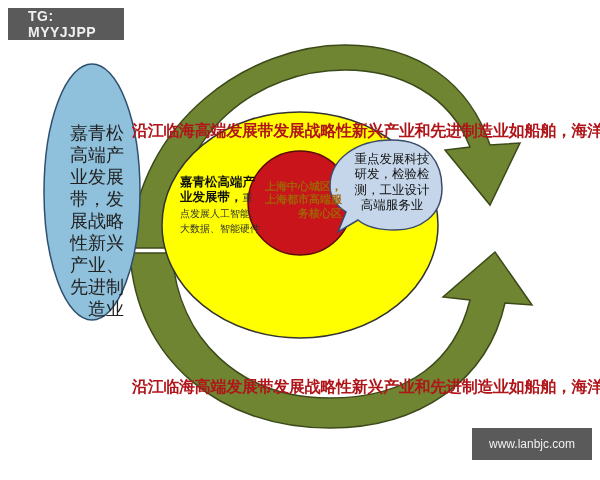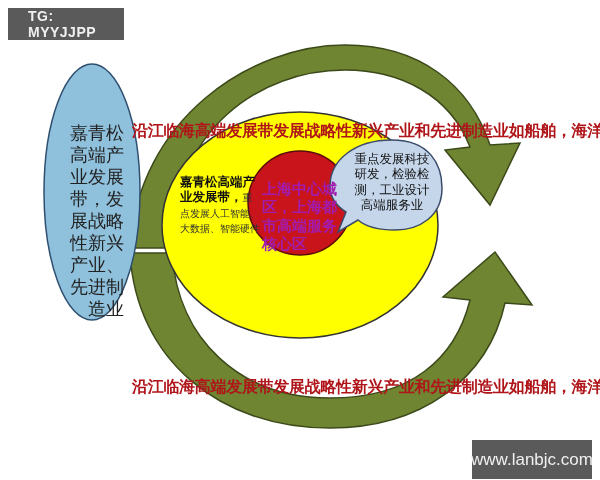--- a/index.html
+++ b/index.html
@@ -7,41 +7,41 @@
       width: 600px; height: 480px; background: #ffffff;
       position: relative; overflow: hidden;
       font-family: "DejaVu Sans", sans-serif;
     }
     .watermark {
       position: absolute; background: #5a5a5a; color: #f0f0f0;
       font-family: "Liberation Sans", sans-serif; font-weight: bold;
       display: flex; align-items: center; justify-content: center;
     }
     #wm-top { left: 8px; top: 8px; width: 96px; height: 32px; font-size: 14px; letter-spacing: 0.5px; padding-left: 20px; }
-    #wm-bottom { left: 472px; top: 440px; width: 120px; height: 39px; font-size: 17px; font-weight: normal; }
+    #wm-bottom { left: 472px; top: 428px; width: 120px; height: 32px; font-size: 12px; font-weight: normal; }
     svg#diagram { position: absolute; left: 0; top: 0; }
     .txt { position: absolute; line-height: 1.22; }
     #ellipse-text {
       left: 62px; top: 122px; width: 62px; font-size: 18px; color: #222;
       text-align: right; font-family: "DejaVu Serif", serif;
     }
     #band-top, #band-bottom {
       left: 132px; width: 420px; font-size: 16px; color: #b0151a; font-weight: bold;
       font-family: "DejaVu Serif", serif; white-space: nowrap; letter-spacing: -0.3px;
     }
     #band-top { top: 121px; }
     #band-bottom { top: 377px; }
     #yellow-text {
       left: 180px; top: 174px; width: 82px; font-size: 12.5px; color: #111;
     }
     #yellow-text .bold { font-weight: bold; }
     #yellow-text .light { font-family: "DejaVu Serif", serif; color: #333; font-size: 10px; }
     #core-text {
-      left: 262px; top: 180px; width: 80px; font-size: 15px; color: #a21caf;
-      font-weight: bold; text-align: left;
+      left: 262px; top: 180px; width: 80px; font-size: 11px; color: #a16207;
+      font-weight: bold; text-align: right;
     }
     #bubble-text {
       left: 352px; top: 151px; width: 80px; font-size: 12.5px; color: #111;
       text-align: center; font-family: "DejaVu Serif", serif;
     }
   </style>
 </head>
 <body>
 
 <svg id="diagram" width="600" height="480" viewBox="0 0 600 480">

